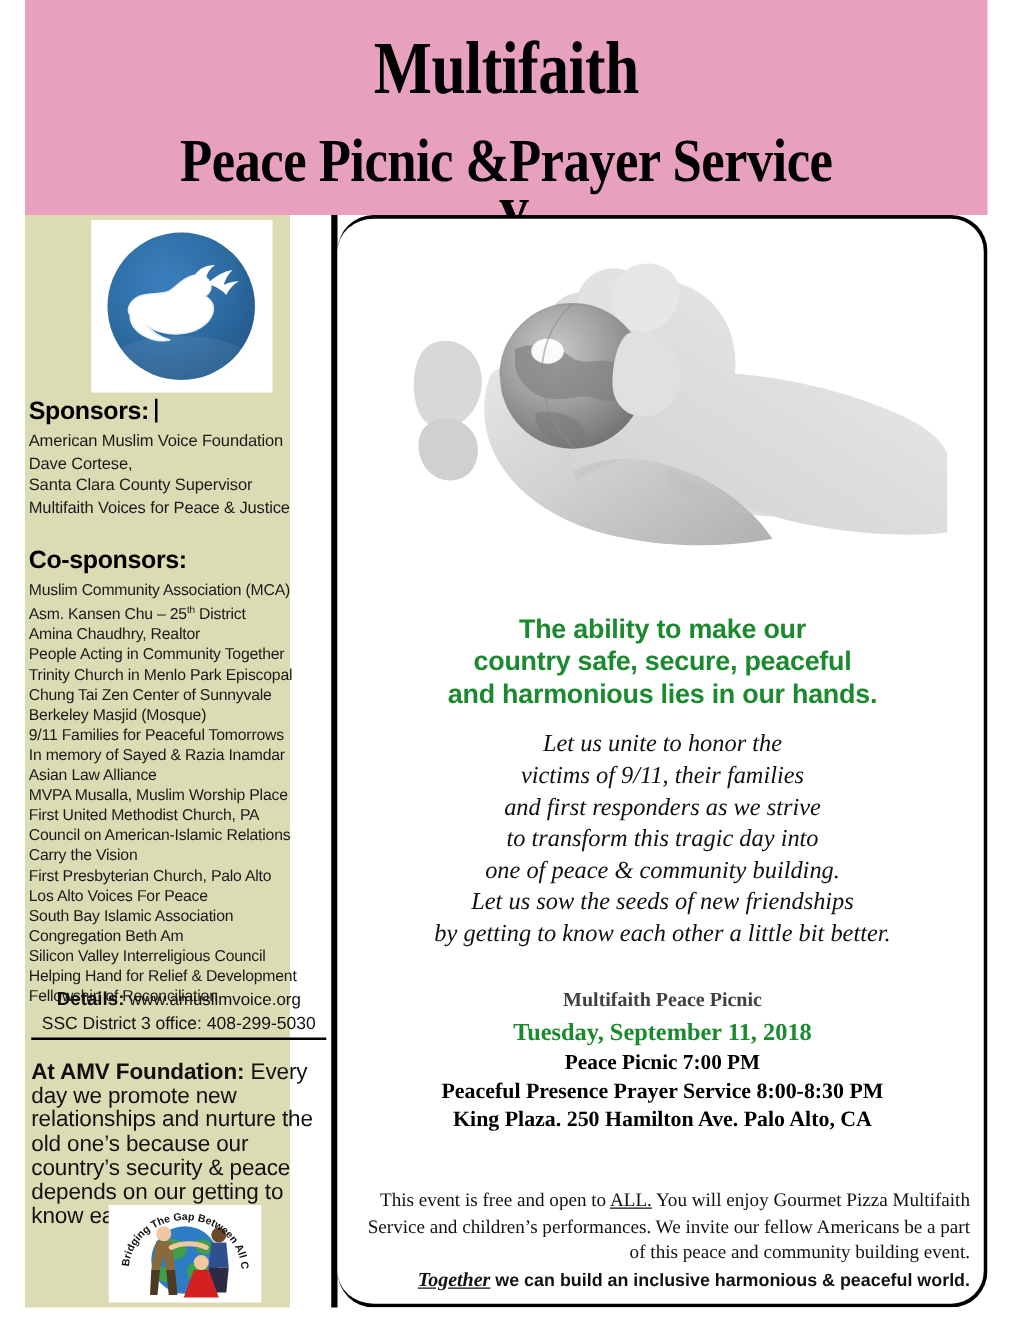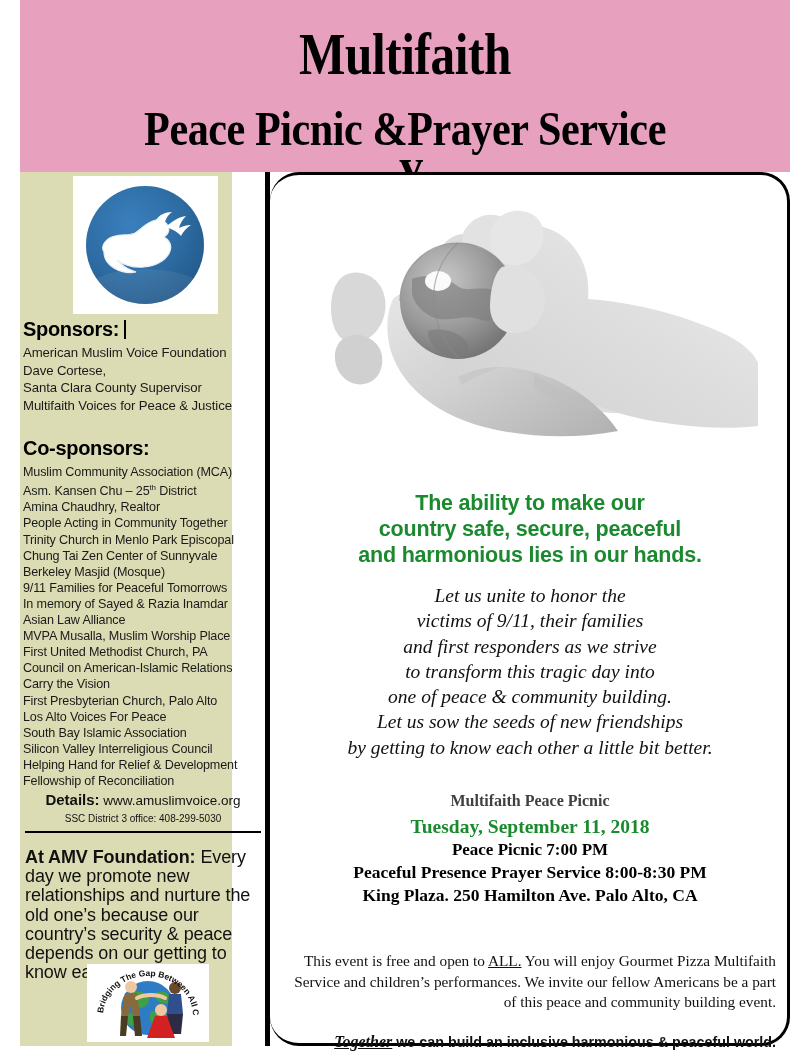--- a/index.html
+++ b/index.html
@@ -168,21 +168,21 @@
     position: absolute;
     left: 5px;
     top: 618px;
     width: 236px;
     text-align: center;
     border-bottom: 2.5px solid #000000;
     padding-bottom: 3px;
   }
   #details-line1 { font-size: 13.5px; line-height: 19px; color: #111; }
   #details-line1 b { font-size: 15px; }
-  #details-line2 { font-size: 10px; line-height: 18px; color: #111; }
+  #details-line2 { font-size: 14px; line-height: 18px; color: #111; }
 
   #amv-note {
     position: absolute;
     left: 5px;
     top: 676px;
     width: 238px;
     font-size: 18px;
     line-height: 19.2px;
     color: #111;
     letter-spacing: -0.1px;
@@ -275,21 +275,21 @@
     line-height: 20.5px;
     color: #111111;
   }
   #closing-para u { text-decoration: underline; }
   #closing-last {
     font-family: "Liberation Sans", sans-serif;
     font-size: 14.3px;
     font-weight: bold;
     line-height: 21px;
     display: block;
-    margin-top: 18px;
+    margin-top: 1px;
   }
   #closing-last .together {
     font-family: "Liberation Serif", serif;
     font-style: italic;
     font-weight: bold;
     text-decoration: underline;
     font-size: 16px;
   }
 </style>
 </head>
@@ -337,20 +337,21 @@
     <div>9/11 Families for Peaceful Tomorrows</div>
     <div>In memory of Sayed &amp; Razia Inamdar</div>
     <div>Asian Law Alliance</div>
     <div>MVPA Musalla, Muslim Worship Place</div>
     <div>First United Methodist Church, PA</div>
     <div>Council on American-Islamic Relations</div>
     <div>Carry the Vision</div>
     <div>First Presbyterian Church, Palo Alto</div>
     <div>Los Alto Voices For Peace</div>
     <div>South Bay Islamic Association</div>
+    <div>Congregation Beth Am</div>
     <div>Silicon Valley Interreligious Council</div>
     <div>Helping Hand for Relief &amp; Development</div>
     <div>Fellowship of Reconciliation</div>
   </div>
 
   <div id="details-block">
     <div id="details-line1">
       <b>Details:</b>
       <span>www.amuslimvoice.org</span>
     </div>

